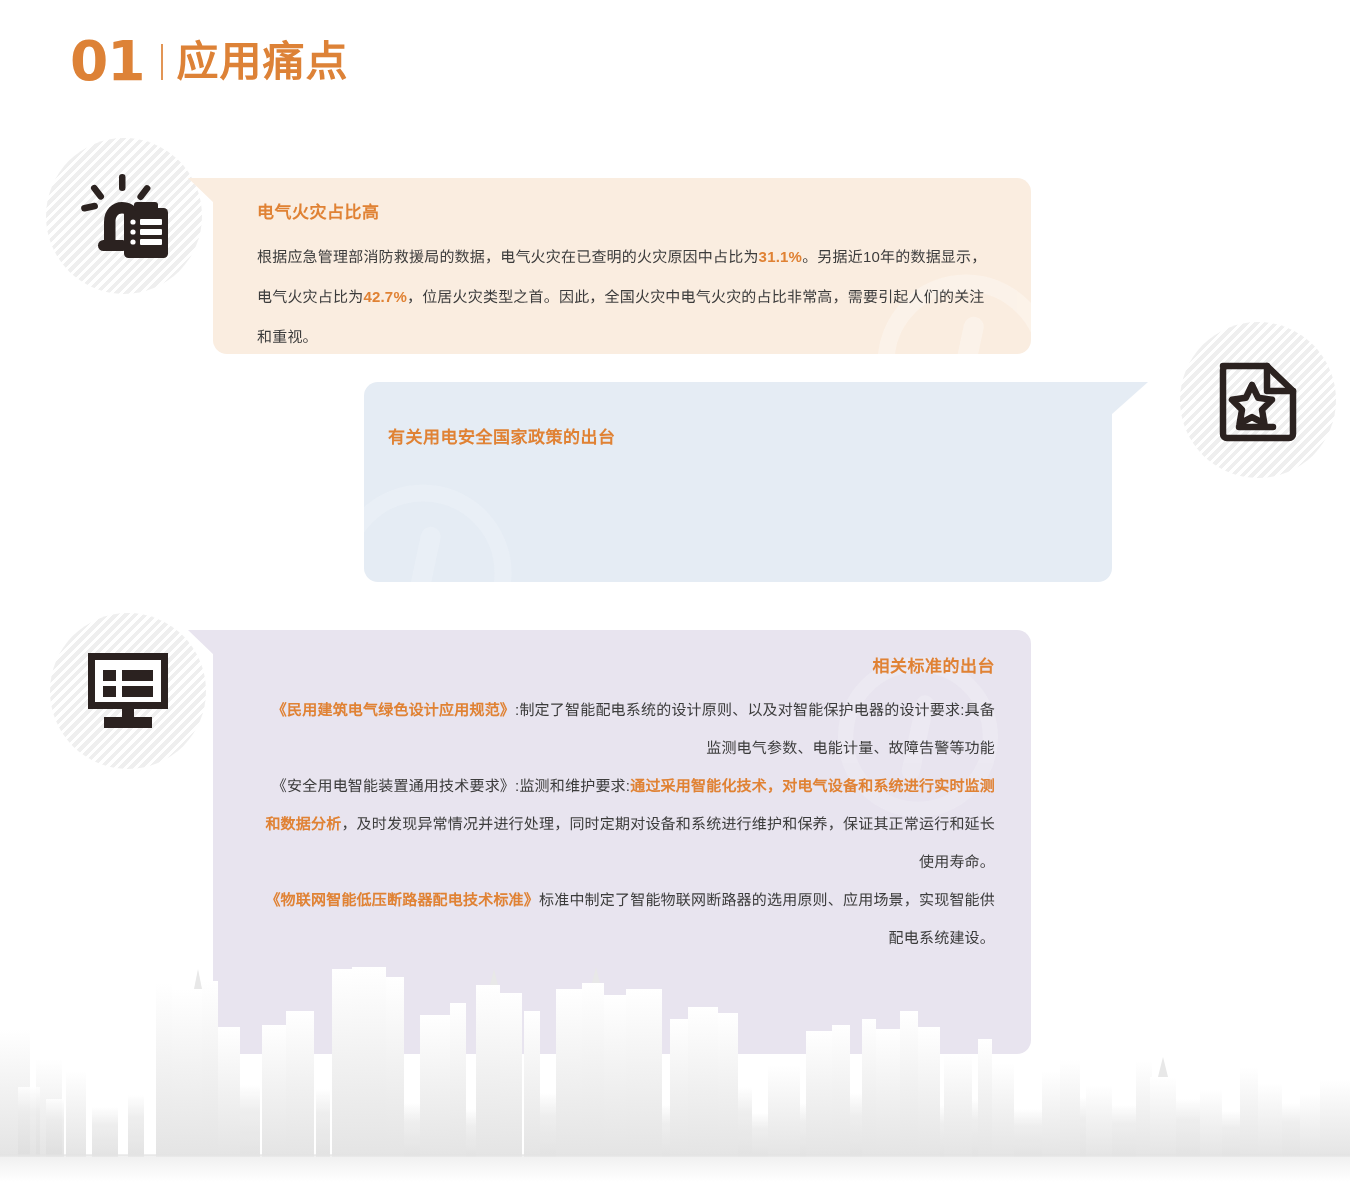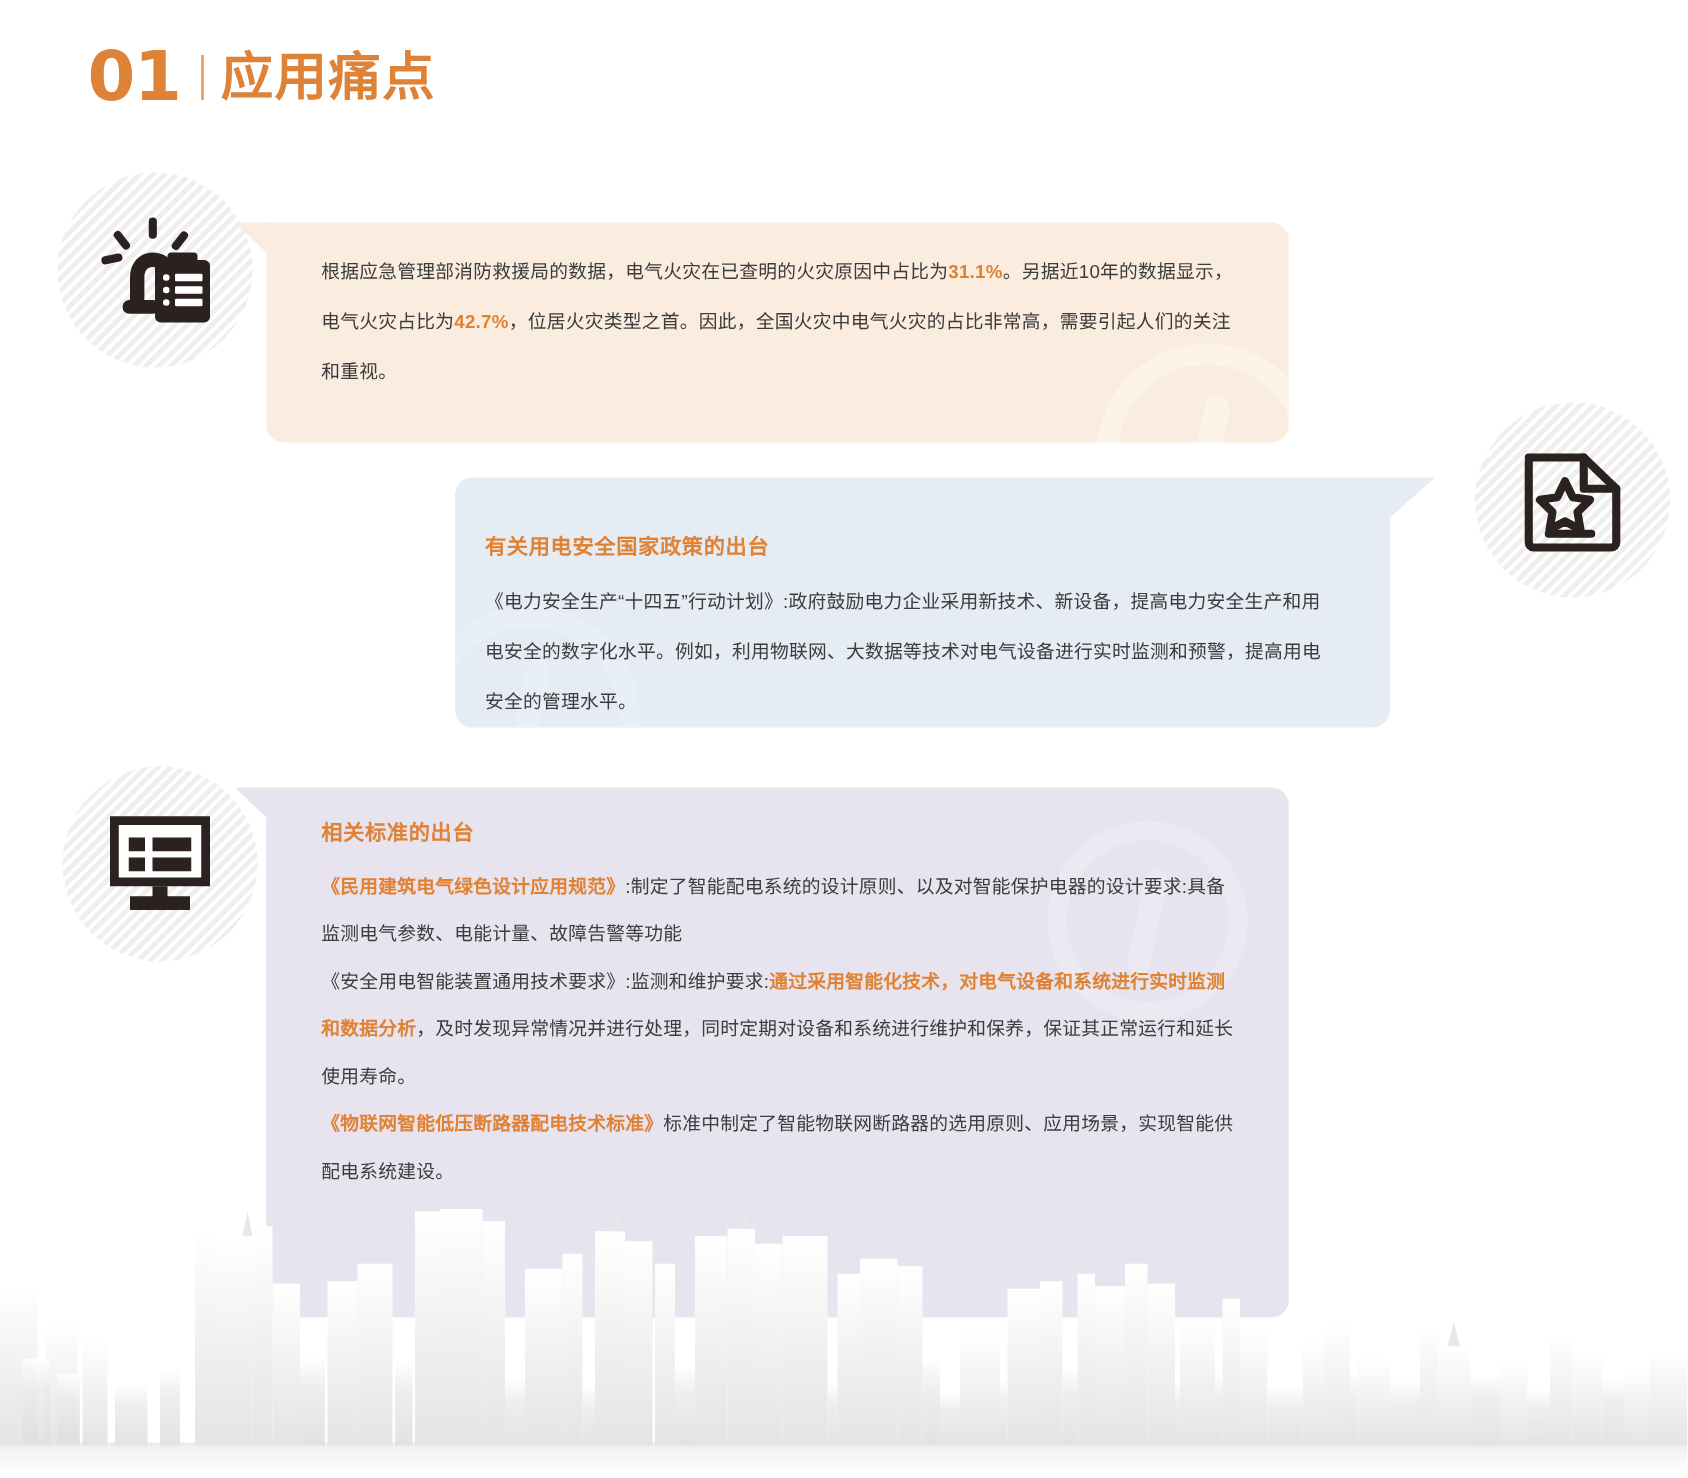--- a/index.html
+++ b/index.html
@@ -154,20 +154,21 @@
   #bubble-2 .watermark { left: -46px; top: 86px; }
 
   
   #bubble-3 {
     left: 213px;
     top: 630px;
     width: 818px;
     height: 424px;
     background: #E8E4EF;
     border-top-left-radius: 0;
+    text-align: right;
   }
   #bubble-3 .bubble-inner { padding: 22px 36px 0 44px; }
   #tail-3 {
     left: 188px;
     top: 630px;
     border-top: 0 solid transparent;
     border-bottom: 26px solid transparent;
     border-right: 27px solid #E8E4EF;
   }
   #bubble-3 .watermark { right: 18px; top: 12px; }
@@ -246,37 +247,35 @@
   </svg>
 </div>
 
 <div class="tail" id="tail-1"></div>
 <div class="bubble" id="bubble-1">
   <svg class="watermark" width="210" height="210" viewBox="0 0 210 210">
     <circle cx="105" cy="105" r="80" fill="none" stroke="#FDF7F1" stroke-width="17"></circle>
     <rect x="95" y="58" width="20" height="95" rx="10" fill="#FDF7F1" transform="rotate(12 105 105)"></rect>
   </svg>
   <div class="bubble-inner">
+    <div class="bubble-title">电气火灾占比高</div>
     <div class="bubble-body">
         <p><span>根据应急管理部消防救援局的数据，电气火灾在已查明的火灾原因中占比为</span><span class="hl">31.1%</span><span>。</span><span>另据近10年的数据显示，电气火灾占比为</span><span class="hl">42.7%</span><span>，位居火灾类型之首。因此，全国火灾中电气火灾的占比非常高，需要引起人们的关注和重视。</span></p>
       </div>
   </div>
 </div>
 
 <div class="tail" id="tail-2"></div>
 <div class="bubble" id="bubble-2">
   <svg class="watermark" width="210" height="210" viewBox="0 0 210 210">
     <circle cx="105" cy="105" r="80" fill="none" stroke="#EDF2F8" stroke-width="17"></circle>
     <rect x="95" y="58" width="20" height="95" rx="10" fill="#EDF2F8" transform="rotate(12 105 105)"></rect>
   </svg>
   <div class="bubble-inner">
     <div class="bubble-title">有关用电安全国家政策的出台</div>
-    <div class="bubble-body">
-        <p><span>《电力安全生产“十四五”行动计划》:政府鼓励电力企业采用新技术、新设备，提高电力安全生产和用电安全的数字化水平。例如，利用物联网、大数据等技术对电气设备进行实时监测和预警，提高用电安全的管理水平。</span></p>
-      </div>
   </div>
 </div>
 
 <div class="tail" id="tail-3"></div>
 <div class="bubble" id="bubble-3">
   <svg class="watermark" width="190" height="190" viewBox="0 0 210 210">
     <circle cx="105" cy="105" r="80" fill="none" stroke="#EFEDF4" stroke-width="17"></circle>
     <rect x="95" y="58" width="20" height="95" rx="10" fill="#EFEDF4" transform="rotate(12 105 105)"></rect>
   </svg>
   <div class="bubble-inner">

